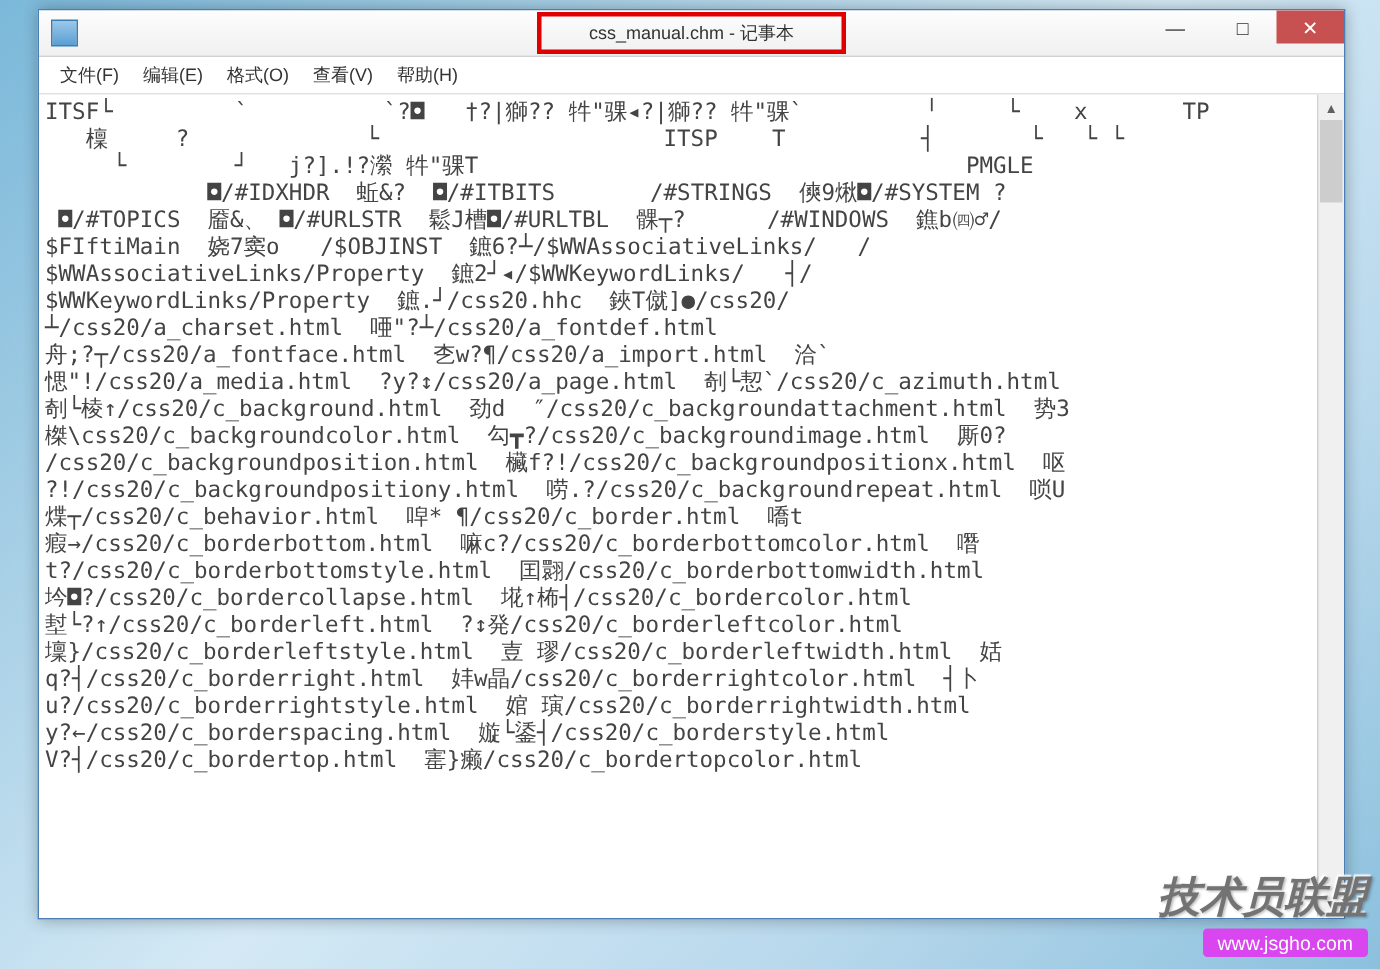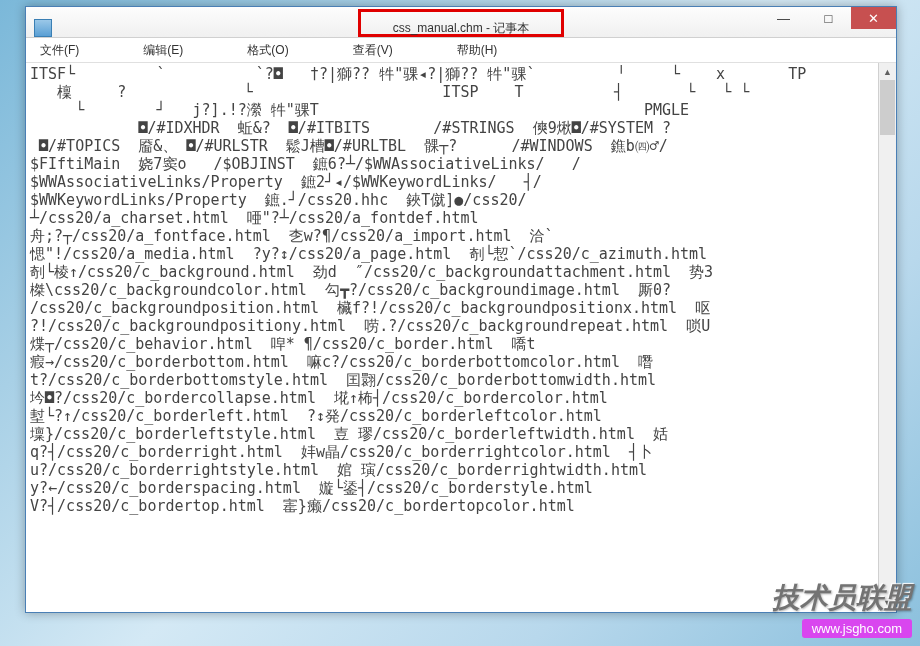--- a/index.html
+++ b/index.html
@@ -20,21 +20,21 @@
   height: 605px;
   background: #fff;
   border: 1px solid #4a7fb5;
   box-shadow: 0 0 10px rgba(0,0,0,0.3);
 }
 .titlebar {
   height: 30px;
   background: linear-gradient(to bottom, #fdfdfd, #f0f0f0);
   border-bottom: 1px solid #d0d0d0;
   display: flex;
-  align-items: flex-end;
+  align-items: center;
   position: relative;
 }
 .icon-app {
   width: 16px;
   height: 16px;
   margin-left: 8px;
   background: linear-gradient(to bottom, #9bc8e8, #5a9fd4);
   border: 1px solid #3a7fb4;
 }
 .title-text {
@@ -75,21 +75,20 @@
   color: #fff;
 }
 .menubar {
   height: 20px;
   display: flex;
   align-items: center;
   padding: 2px 6px;
   font-size: 12px;
   color: #333;
   border-bottom: 1px solid #e0e0e0;
-  gap: 48px;
 }
 .menu-item {
   padding: 2px 8px;
   cursor: pointer;
 }
 .content {
   position: relative;
   height: 548px;
   overflow: hidden;
 }

